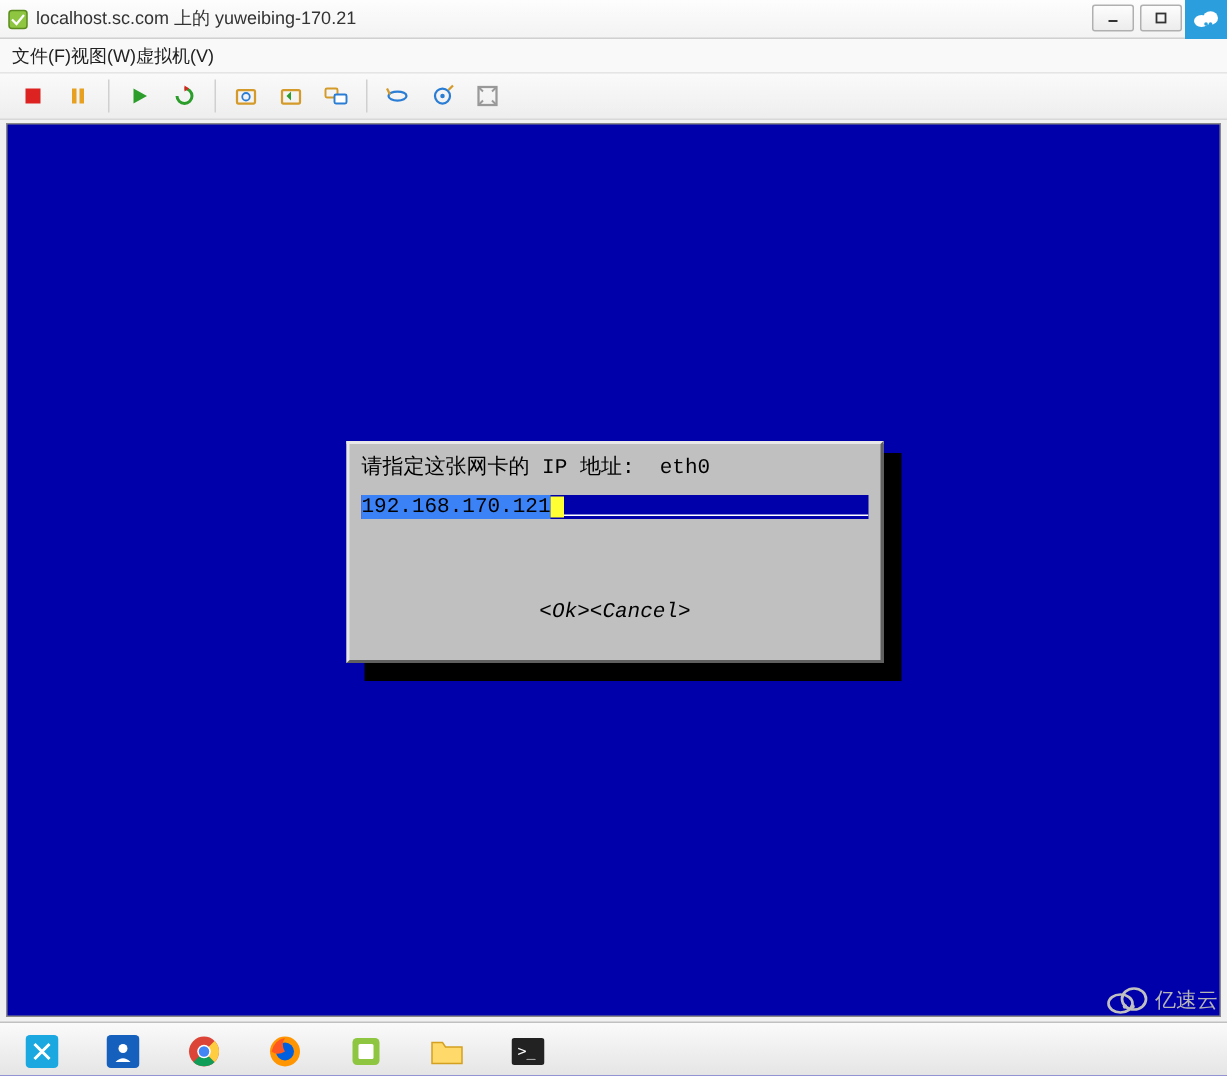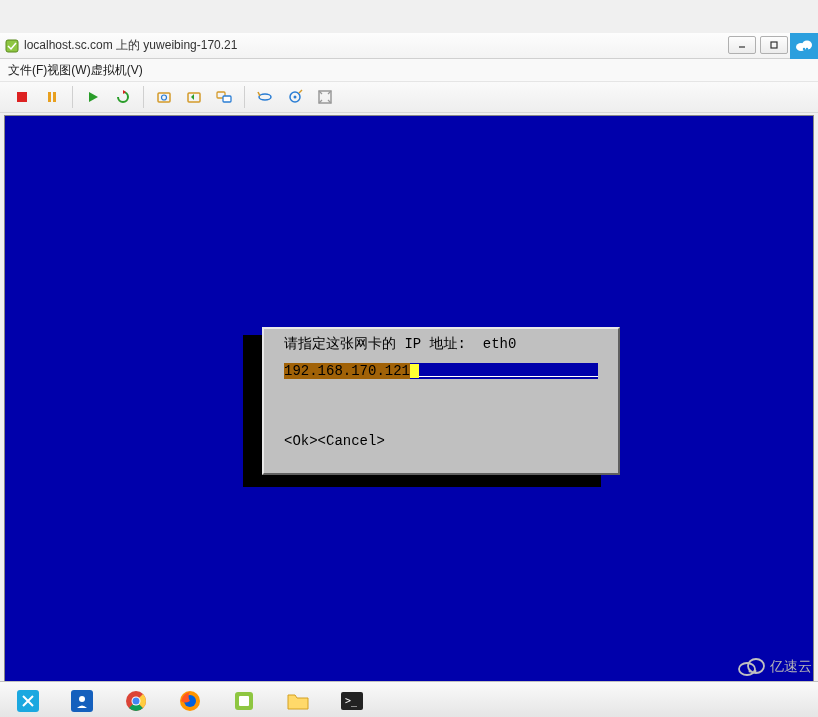--- a/index.html
+++ b/index.html
@@ -13,21 +13,20 @@
       position: relative;
     }
     .titlebar {
       height: 26px;
       background: linear-gradient(to bottom, #fdfdfd, #f3f3f3);
       border-bottom: 1px solid #d0d0d0;
       display: flex;
       align-items: center;
       padding: 0 4px;
       position: relative;
-      margin-top: 33px;
     }
     .titlebar-icon {
       width: 16px; height: 16px;
       display: flex; align-items: center; justify-content: center;
       margin-right: 4px;
     }
     .titlebar-text { flex: 1; font-size: 12px; color: #333; }
     .win-controls { display: flex; gap: 4px; position: absolute; right: 6px; top: 3px; }
     .win-btn {
       width: 28px; height: 18px;
@@ -84,42 +83,41 @@
     }
     .dialog {
       position: absolute;
       left: 226px; top: 211px;
       width: 358px; height: 148px;
       background: #c0c0c0;
       border-top: 2px solid #e8e8e8;
       border-left: 2px solid #e8e8e8;
       border-right: 2px solid #606060;
       border-bottom: 2px solid #606060;
-      padding: 6px 20px;
+      padding: 6px 8px;
       font-family: "Courier New", monospace;
       font-size: 14px;
       color: #000;
-      margin-left: 31px;
     }
     .dialog-prompt {
       white-space: pre;
       margin-bottom: 10px;
     }
     .input-line {
       background: #0000ab;
       color: #fff;
       height: 16px;
       display: flex;
       align-items: center;
       font-family: "Courier New", monospace;
       font-size: 14px;
       position: relative;
     }
     .input-val {
-      background: #a16207;
+      background: #3b82f6;
       color: #000;
     }
     .cursor-block {
       width: 9px; height: 14px;
       background: #ffff33;
       display: inline-block;
     }
     .underline-fill {
       flex: 1;
       color: #fff;
@@ -131,23 +129,24 @@
     }
     .underline-fill span {
       display: inline-block;
       border-bottom: 1px solid #fff;
       width: 100%;
       height: 3px;
       margin-bottom: 2px;
     }
     .dialog-buttons {
       display: flex;
-      justify-content: flex-start;
+      justify-content: center;
       margin-top: 54px;
       font-family: "Courier New", monospace;
+      font-style: italic;
     }
     .dialog-buttons span { color: #000; }
     .taskbar {
       position: absolute;
       bottom: 0; left: 0;
       width: 818px; height: 36px;
       background: linear-gradient(to bottom, #fafafa, #e5e5e5);
       border-top: 1px solid #c0c0c0;
       display: flex;
       align-items: center;

